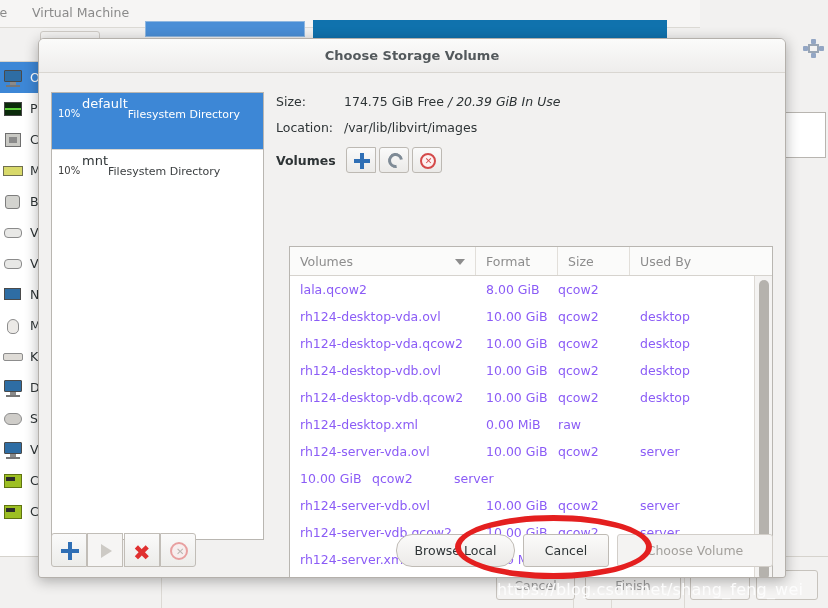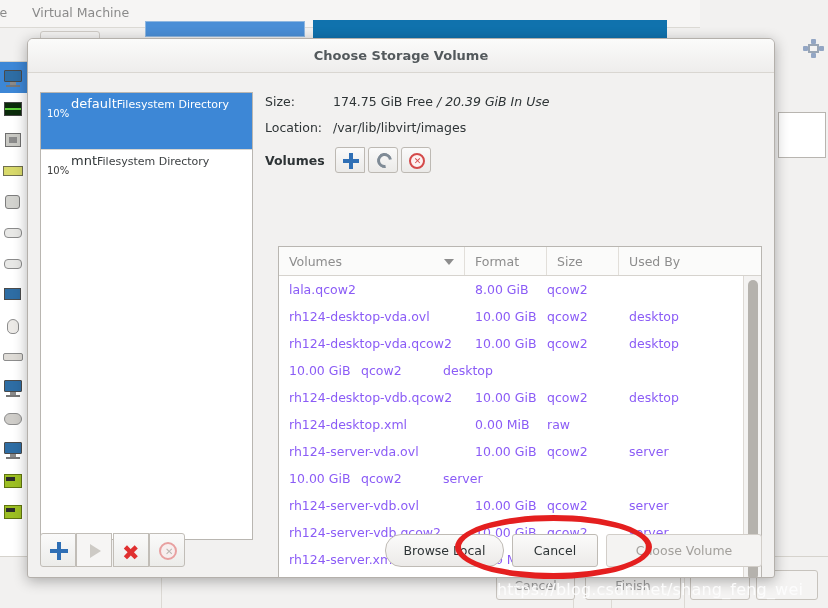--- a/index.html
+++ b/index.html
@@ -81,40 +81,40 @@
   .bg-btn-x1 { left:690px; width:60px; }
   .bg-btn-x2 { left:756px; width:62px; }
   .bg-vline { position:absolute; top:0; bottom:0; width:1px; background:#dcd9d4; }
 
   .move-icon { position:absolute; left:803px; top:40px; width:20px; height:18px; }
   .move-icon .mi-box { position:absolute; left:5px; top:4px; width:11px; height:9px;
       background:#f4f3f2; border:2px solid #9aa6b5; }
   .mi-arrow { position:absolute; width:5px; height:5px; background:#93a6c4; border-radius:1px; }
 
   
-  .dialog { position:absolute; left:27px; top:38px; width:748px; height:540px;
+  .dialog { position:absolute; left:38px; top:38px; width:748px; height:540px;
      background:#f2f1f0; border:1px solid #b4b0ab; border-radius:6px 6px 3px 3px;
      box-shadow:0 3px 14px rgba(0,0,0,0.30); overflow:hidden; }
   .dlg-titlebar { height:34px; width:100%;
      background:linear-gradient(#fbfbfa,#eeedec);
      border-bottom:1px solid #d9d6d1; display:flex; align-items:center; justify-content:center; }
   .dlg-title { font-size:13px; font-weight:bold; color:#53595c; }
 
   .dlg-body { position:absolute; left:0; top:35px; right:0; bottom:0; }
 
   
   .pool-list { position:absolute; left:12px; top:18px; width:213px; height:448px;
      background:#ffffff; border:1px solid #b9b6b1; overflow:hidden; }
   .pool-item { height:56px; padding:4px 8px 0 6px; display:flex; align-items:flex-start; }
   .pool-item.sel { background:#3d87d6; }
   .pool-pct { font-size:10px; color:#3b3b3b; margin-top:11px; width:24px; flex:0 0 24px; }
   .pool-item.sel .pool-pct { color:#ffffff; }
   .pool-texts { display:flex; flex-direction:row; line-height:1.15; }
   .pool-name { font-size:13px; color:#2e3436; }
-  .pool-sub  { font-size:11px; color:#3b3f41; margin-top:2px; }
+  .pool-sub  { font-size:11px; color:#3b3f41; margin-top:12px; }
   .pool-item.sel .pool-name, .pool-item.sel .pool-sub { color:#ffffff; }
   .pool-sep { height:1px; background:#d8d5d0; }
 
   
   .info-area { position:absolute; left:237px; top:14px; right:12px; }
   .info-row { display:flex; align-items:center; height:26px; }
   .info-label { width:68px; flex:0 0 68px; font-size:12.5px; color:#2e3436; }
   .info-val { font-size:12.5px; color:#2e3436; }
   .info-val .ital { font-style:italic; }
 
@@ -410,20 +410,21 @@
             <div class="vt-td c2">qcow2</div>
             <div class="vt-td c3">desktop</div>
           </div>
           <div class="vt-row">
             <div class="vt-td c0">rh124-desktop-vda.qcow2</div>
             <div class="vt-td c1">10.00 GiB</div>
             <div class="vt-td c2">qcow2</div>
             <div class="vt-td c3">desktop</div>
           </div>
           <div class="vt-row">
+            <div class="vt-td c0">rh124-desktop-vdb.ovl</div>
             <div class="vt-td c1">10.00 GiB</div>
             <div class="vt-td c2">qcow2</div>
             <div class="vt-td c3">desktop</div>
           </div>
           <div class="vt-row">
             <div class="vt-td c0">rh124-desktop-vdb.qcow2</div>
             <div class="vt-td c1">10.00 GiB</div>
             <div class="vt-td c2">qcow2</div>
             <div class="vt-td c3">desktop</div>
           </div>

